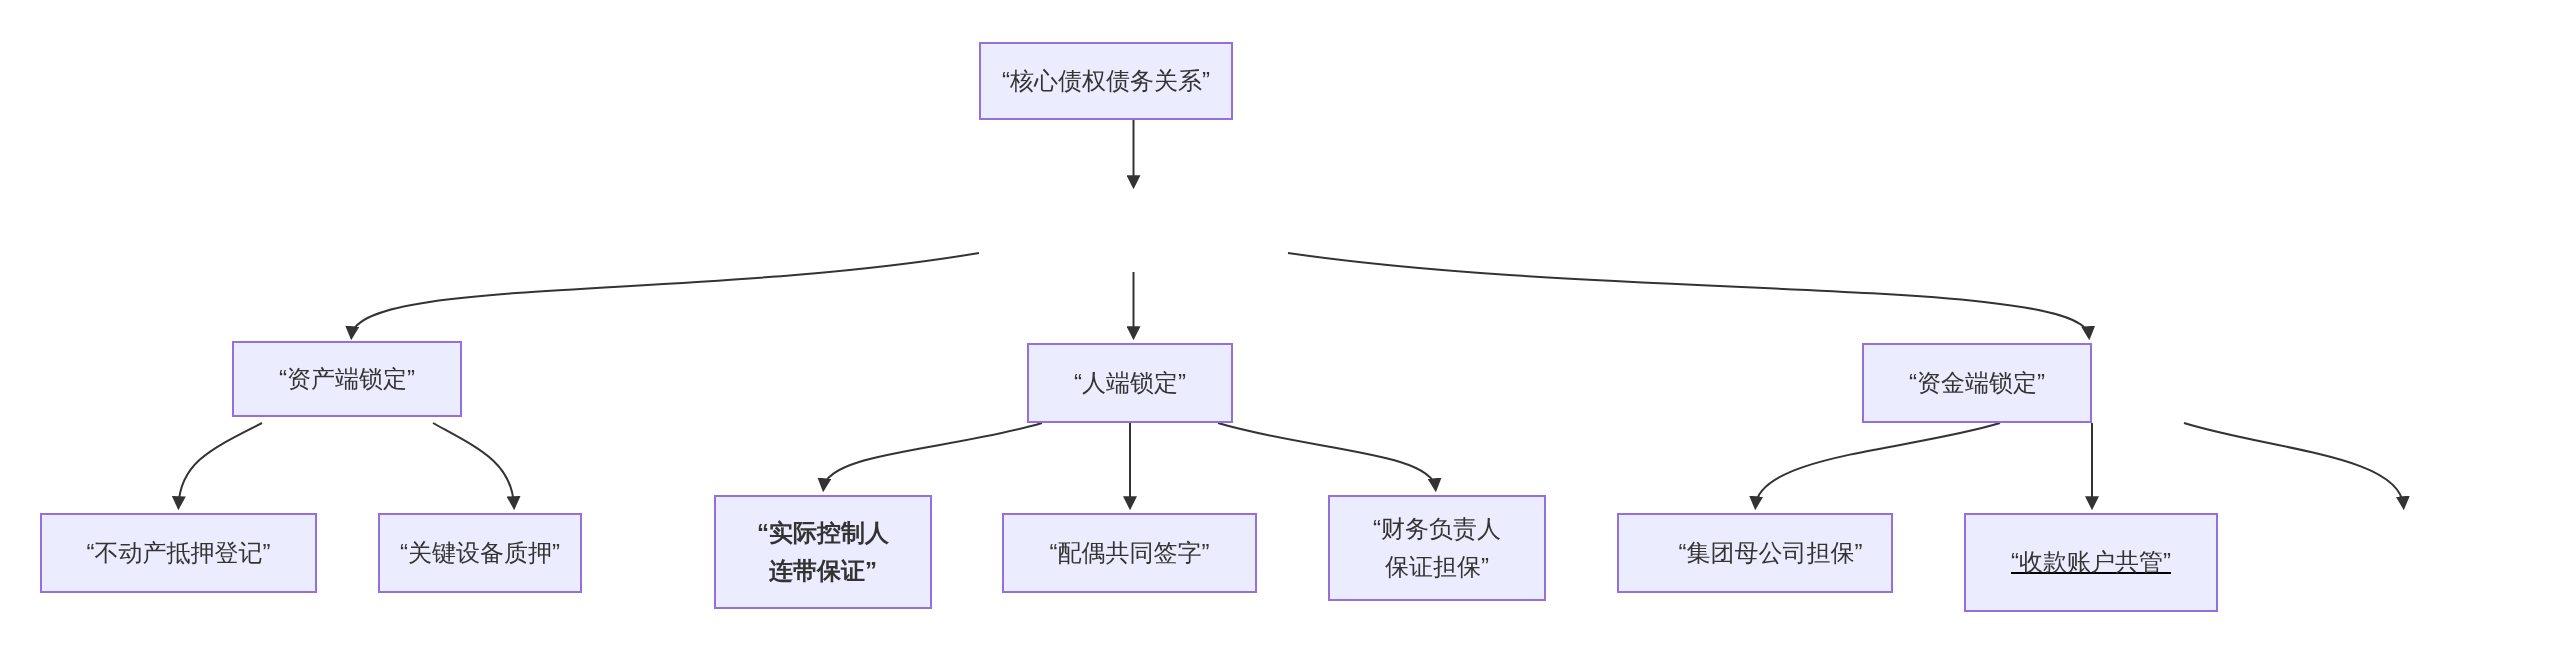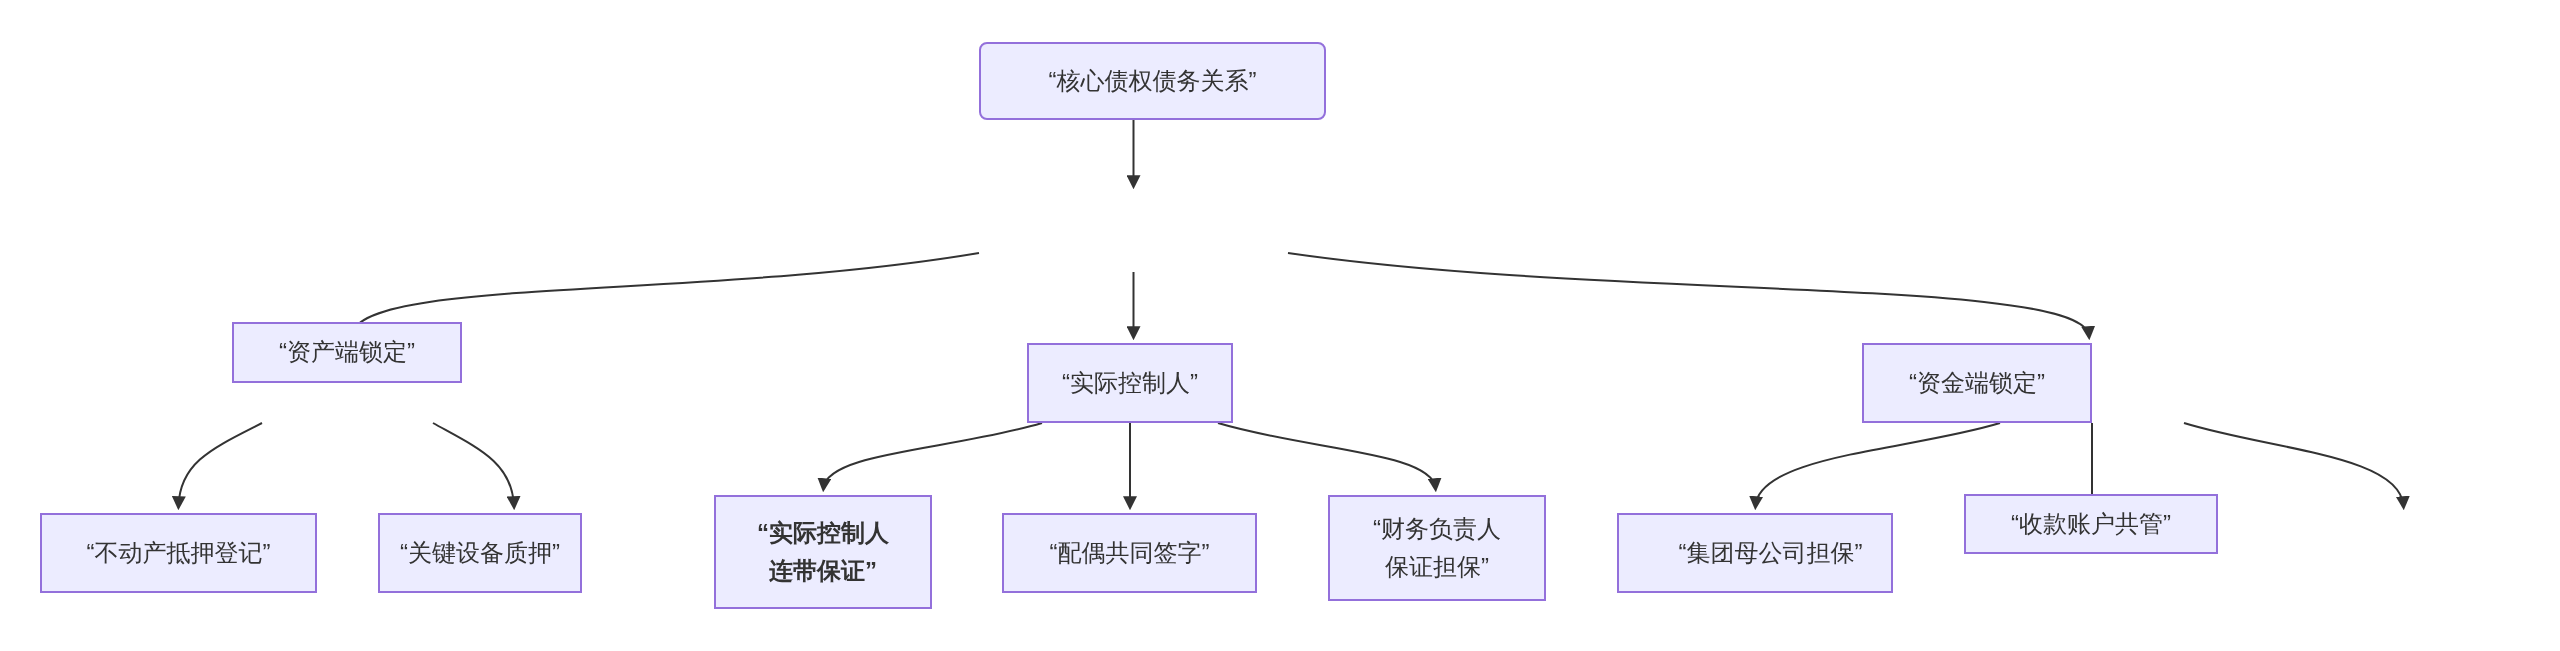--- a/index.html
+++ b/index.html
@@ -39,32 +39,32 @@
     justify-content: center;
     text-align: center;
   }
   .node-label {
     color: #333333;
     font-size: 24px;
     line-height: 1.6;
     white-space: pre-line;
   }
   
-  #n-root       { left:  979px; top:  42px; width: 347px; height:  78px; border-radius: 8px; }
+  #n-root       { left:  979px; top:  42px; width: 254px; height:  78px; }
   #n-debtor     { left:  979px; top: 192px; width: 309px; height:  80px; }
-  #n-asset      { left:  232px; top: 322px; width: 230px; height:  61px; text-align: center; }
+  #n-asset      { left:  232px; top: 341px; width: 230px; height:  76px; text-align: center; }
   #n-person     { left: 1027px; top: 343px; width: 206px; height:  80px; }
   #n-fund       { left: 1862px; top: 343px; width: 230px; height:  80px; }
   #n-mortgage   { left:   40px; top: 513px; width: 277px; height:  80px; }
   #n-equipment  { left:  378px; top: 513px; width: 204px; height:  80px; }
   #n-controller { left:  714px; top: 495px; width: 218px; height: 114px; font-weight: bold; }
   #n-spouse     { left: 1002px; top: 513px; width: 255px; height:  80px; text-align: center; }
   #n-cfo        { left: 1328px; top: 495px; width: 218px; height: 106px; }
   #n-group      { left: 1617px; top: 513px; width: 276px; height:  80px; padding-left: 31px; }
-  #n-account    { left: 1964px; top: 494px; width: 254px; height:  60px; }
+  #n-account    { left: 1964px; top: 513px; width: 254px; height:  99px; text-decoration: underline; }
   #n-deposit    { left: 2290px; top: 513px; width: 229px; height:  80px; }
 </style>
 </head>
 <body>
 
 <div id="canvas">
 
   <svg id="edges" viewBox="0 0 2560 651" xmlns="http://www.w3.org/2000/svg">
     <defs>
       <marker id="arrow" viewBox="0 0 10 10" refX="7" refY="5" markerWidth="7" markerHeight="7" orient="auto">
@@ -88,21 +88,21 @@
   <div class="node" id="n-root">
     <span class="node-label">“核心债权债务关系”</span>
   </div>
 
 
   <div class="node" id="n-asset">
     <span class="node-label">“资产端锁定”</span>
   </div>
 
   <div class="node" id="n-person">
-    <span class="node-label">“实际控制人”</span>
+    <span class="node-label">“人端锁定”</span>
   </div>
 
   <div class="node" id="n-fund">
     <span class="node-label">“资金端锁定”</span>
   </div>
 
   <div class="node" id="n-mortgage">
     <span class="node-label">“不动产抵押登记”</span>
   </div>
 

